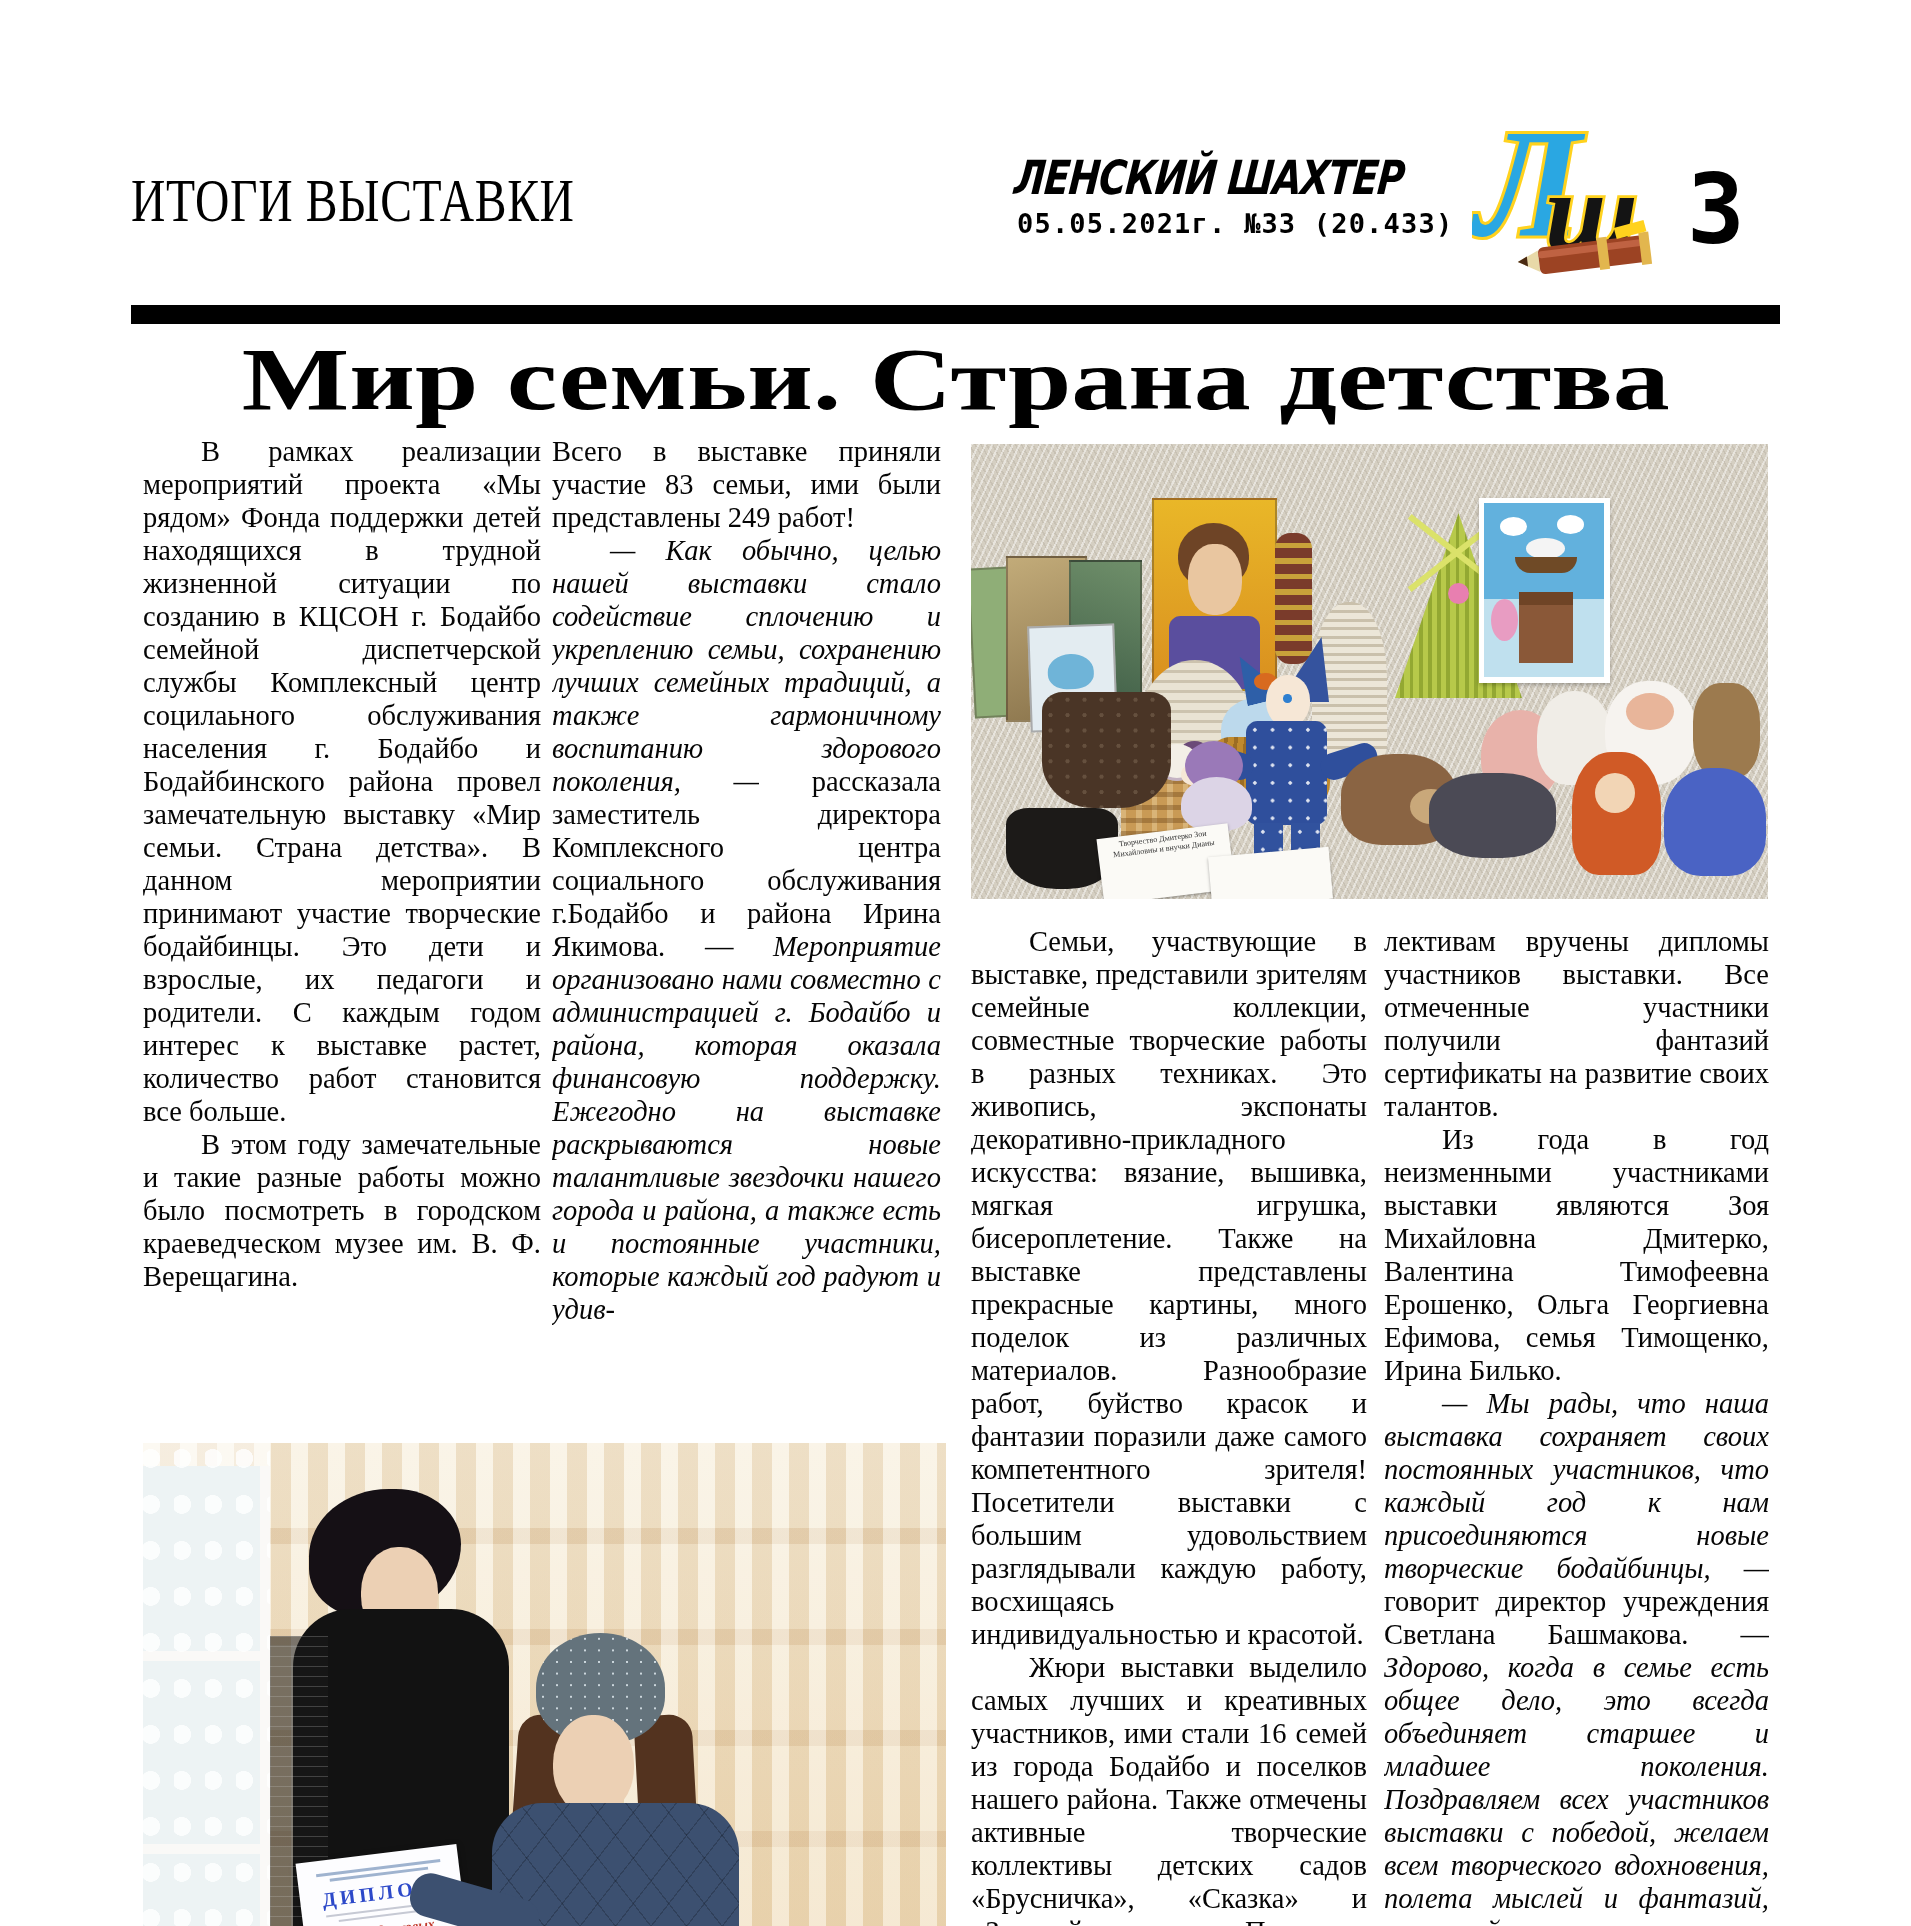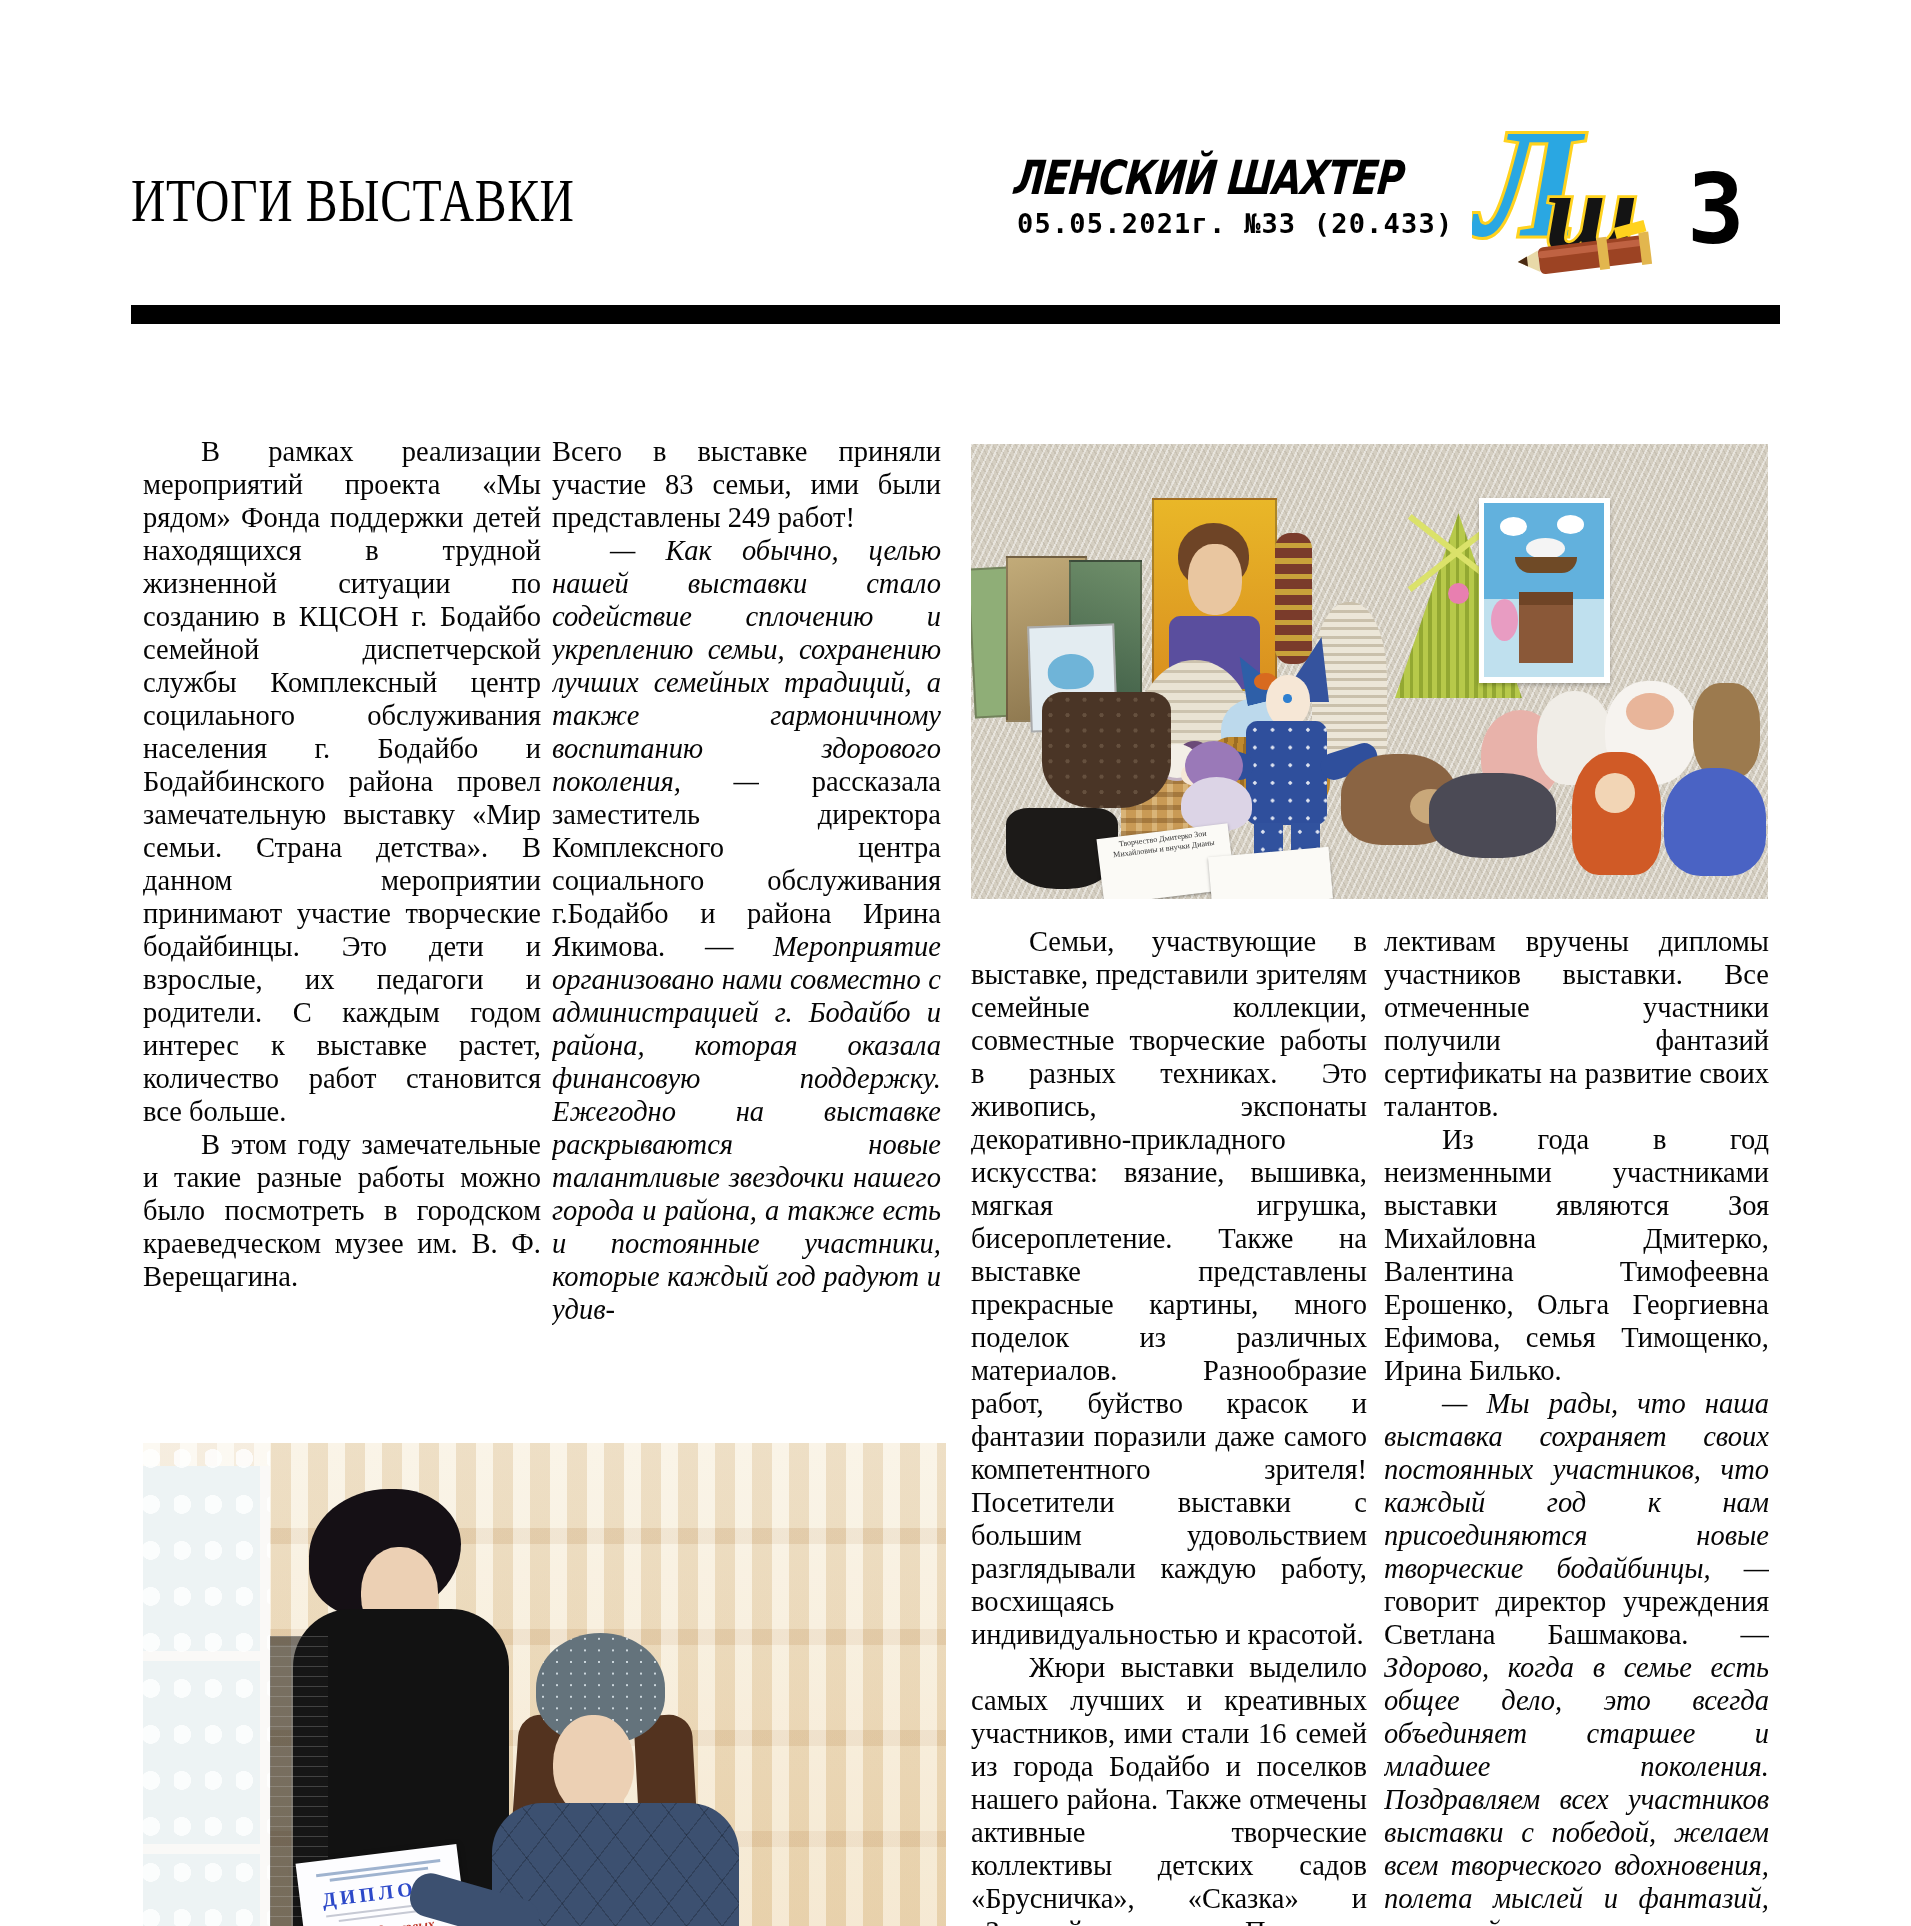--- a/index.html
+++ b/index.html
@@ -112,20 +112,23 @@
         <rect x="175" y="395" width="280" height="18" rx="8" fill="#c86a4a" opacity="0.8"></rect>
         <rect x="330" y="378" width="26" height="84" fill="#e2b64e"></rect>
         <rect x="440" y="378" width="26" height="84" fill="#e2b64e"></rect>
         <rect x="380" y="352" width="80" height="30" fill="#ffd21e" transform="rotate(-8 420 367)"></rect>
       </g>
     </svg>
   </div>
 
   <div class="abs rule-main"></div>
 
+  <div class="abs headline">
+    <span>Мир семьи. Страна детства</span>
+  </div>
 
   <div class="col col1">
       <p class="para"><span>В рамках реализации мероприятий проекта «Мы рядом» Фонда поддержки детей находящихся в трудной жизненной ситуации по созданию в КЦСОН г. Бодайбо семейной диспетчерской службы Комплексный центр социлаьного обслуживания населения г. Бодайбо и Бодайбинского района провел замечательную выставку «Мир семьи. Страна детства». В данном мероприятии принимают участие творческие бодайбинцы. Это дети и взрослые, их педагоги и родители. С каждым годом интерес к выставке растет, количество работ становится все больше.</span></p>
       <p class="para"><span>В этом году замечательные и такие разные работы можно было посмотреть в городском краеведческом музее им. В. Ф. Верещагина.</span></p>
     </div>
   <div class="col col2">
       <p class="para noindent"><span>Всего в выставке приняли участие 83 семьи, ими были представлены 249 работ!</span></p>
       <p class="para"><em>— Как обычно, целью нашей выставки стало содействие сплочению и укреплению семьи, сохранению лучших семейных традиций, а также гармоничному воспитанию здорового поколения, — </em><span>рассказала заместитель директора Комплексного центра социального обслуживания г.Бодайбо и района Ирина Якимова. — </span><em>Мероприятие организовано нами совместно с администрацией г. Бодайбо и района, которая оказала финансовую поддержку. Ежегодно на выставке раскрываются новые талантливые звездочки нашего города и района, а также есть и постоянные участники, которые каждый год радуют и удив-</em></p>
     </div>
   <div class="col col3">

